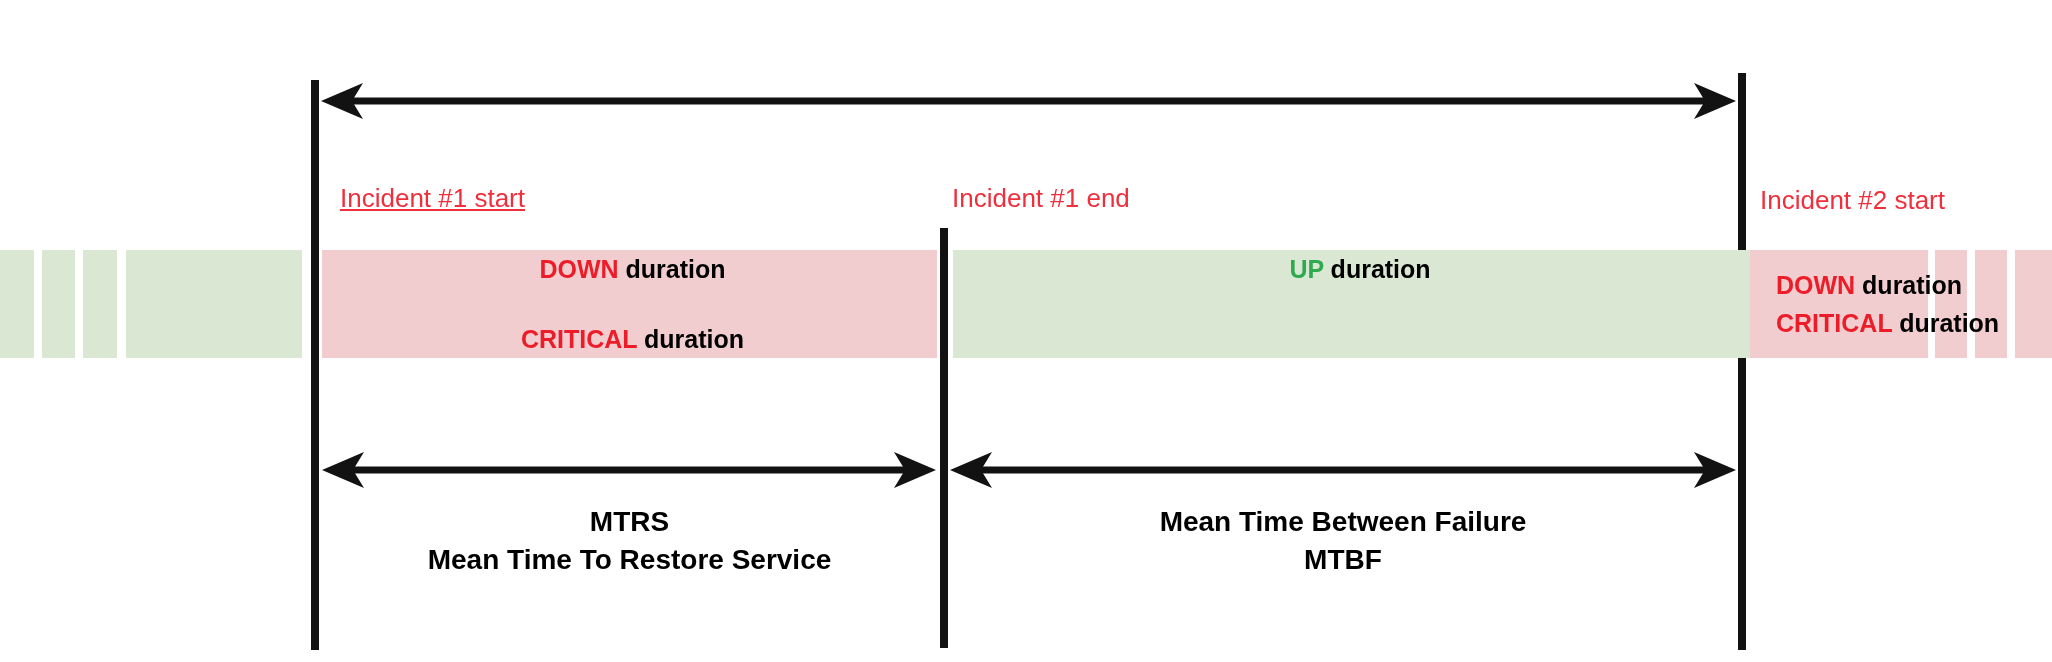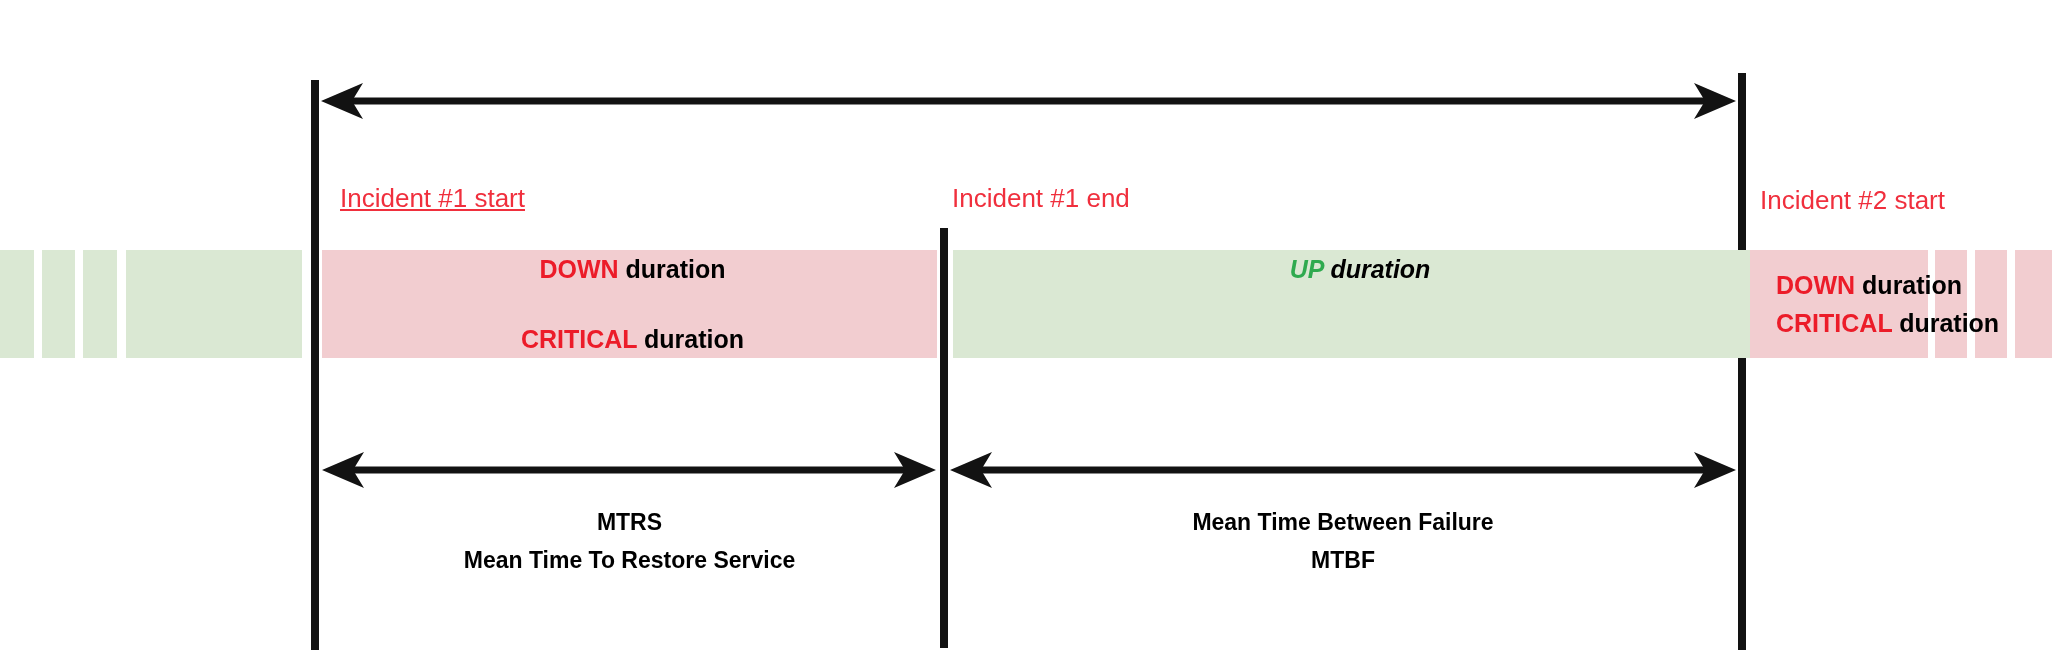--- a/index.html
+++ b/index.html
@@ -21,21 +21,21 @@
 
   .band { position:absolute; top:250px; height:108px; }
   .band.green { background:var(--band-green); }
   .band.pink  { background:var(--band-pink); }
 
   .gseg1 { left:0px;    width:34px; }
   .gseg2 { left:42px;   width:33px; }
   .gseg3 { left:83px;   width:34px; }
   .gseg4 { left:126px;  width:176px; }
   .pink1 { left:322px;  width:615px; }
-  .gmain { left:953px;  width:808px;font-style:italic; }
+  .gmain { left:953px;  width:808px; }
   .pseg1 { left:1750px; width:178px; }
   .pseg2 { left:1935px; width:32px; }
   .pseg3 { left:1975px; width:32px; }
   .pseg4 { left:2015px; width:37px; }
 
   .band-text {
     position:absolute; inset:0; display:flex; flex-direction:column;
     justify-content:space-between; align-items:center; text-align:center;
     font-weight:bold; font-size:25px; line-height:38px; color:#000;
     white-space:nowrap;
@@ -61,21 +61,21 @@
 
   .arrow { position:absolute; }
   .arrow line { stroke:var(--bar-black); stroke-width:7; }
   .arrow path { fill:var(--bar-black); }
   .a-mtbsi { left:321px; top:81px;  width:1415px; height:40px; }
   .a-mtrs  { left:322px; top:450px; width:614px;  height:40px; }
   .a-mtbf  { left:950px; top:450px; width:786px;  height:40px; }
 
   .measure-label {
     position:absolute; top:503px; text-align:center; font-weight:bold;
-    font-size:23px; line-height:38px; color:#000;
+    font-size:28px; line-height:38px; color:#000;
   }
   .m-mtrs { left:322px; width:615px; }
   .m-mtbf { left:950px; width:786px; }
 </style>
 </head>
 <body>
 
 <div class="canvas" style="--band-pink: #f2cdd0; --band-green: #dae8d3; --text-red: #ec1c29; --text-green: #2faa4f; --text-orange: #f57e22; --incident-red: #f02f3d; --bar-black: #121212;">
 
 

